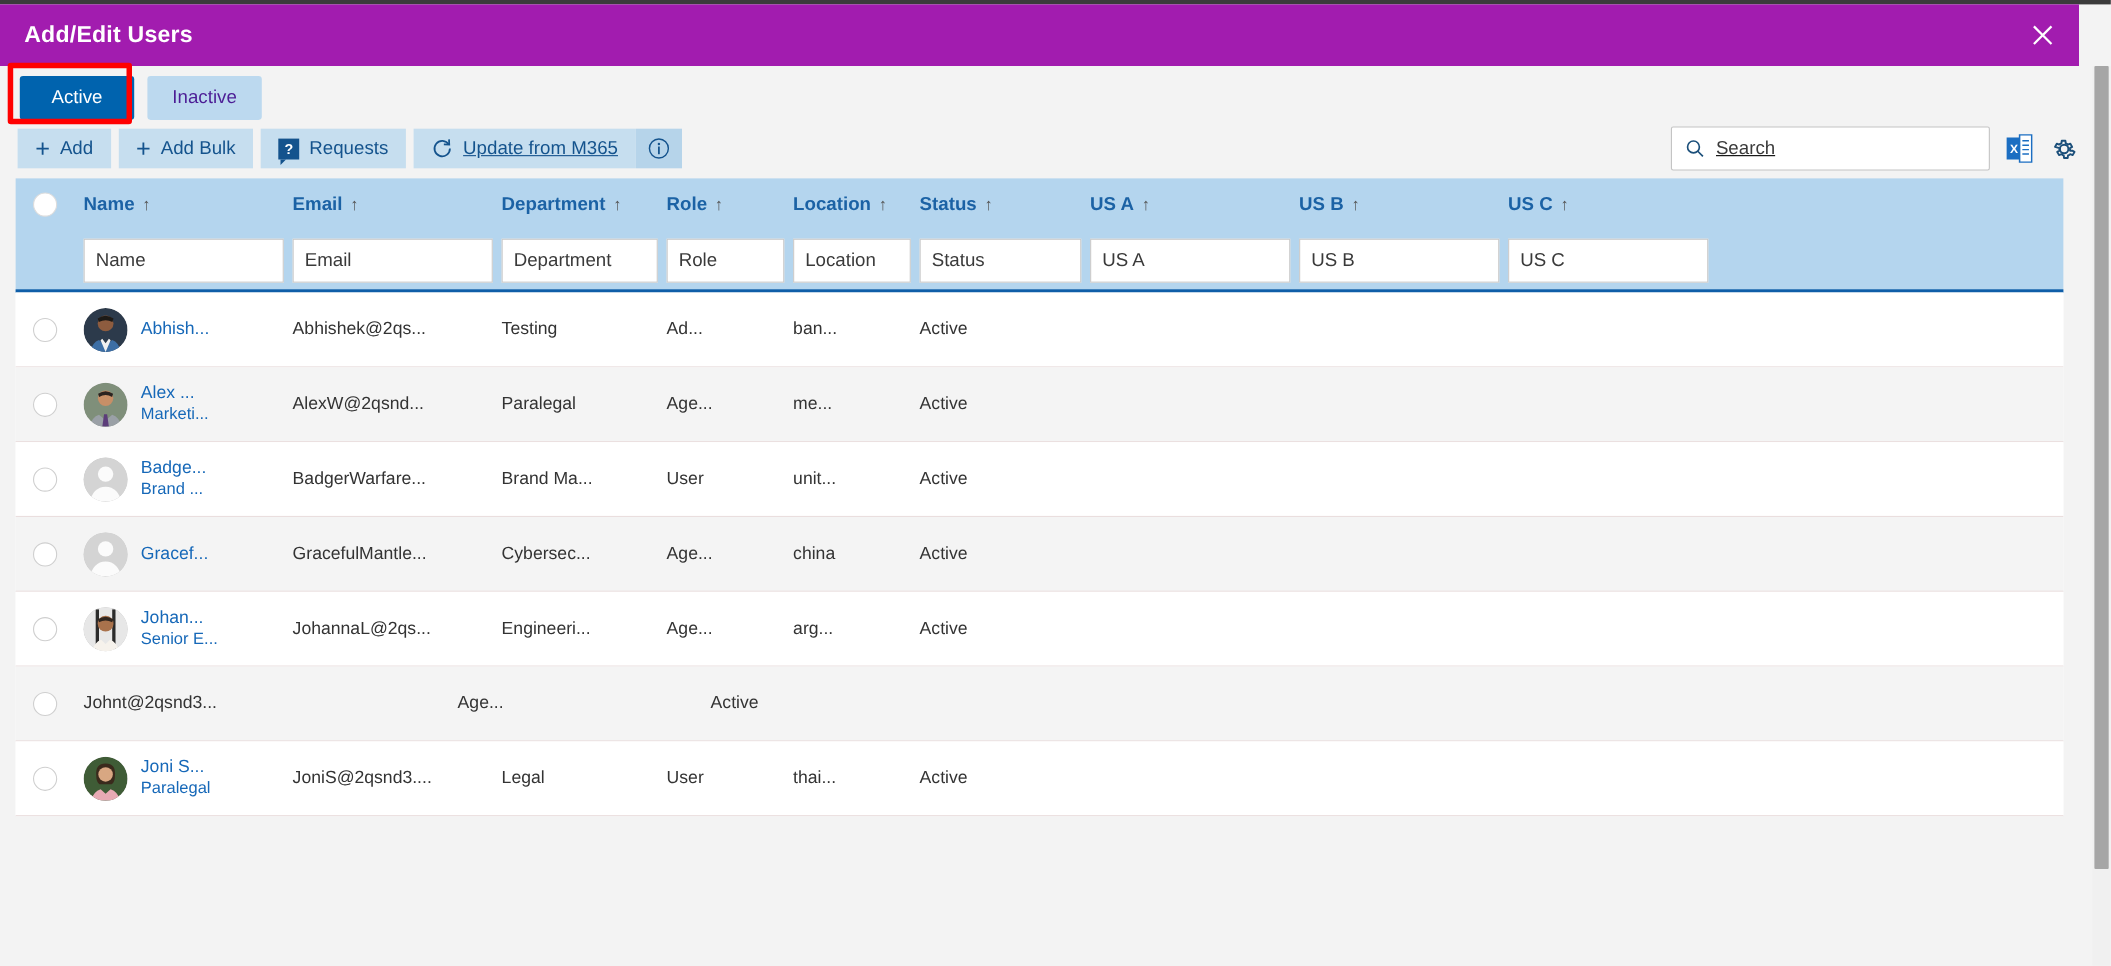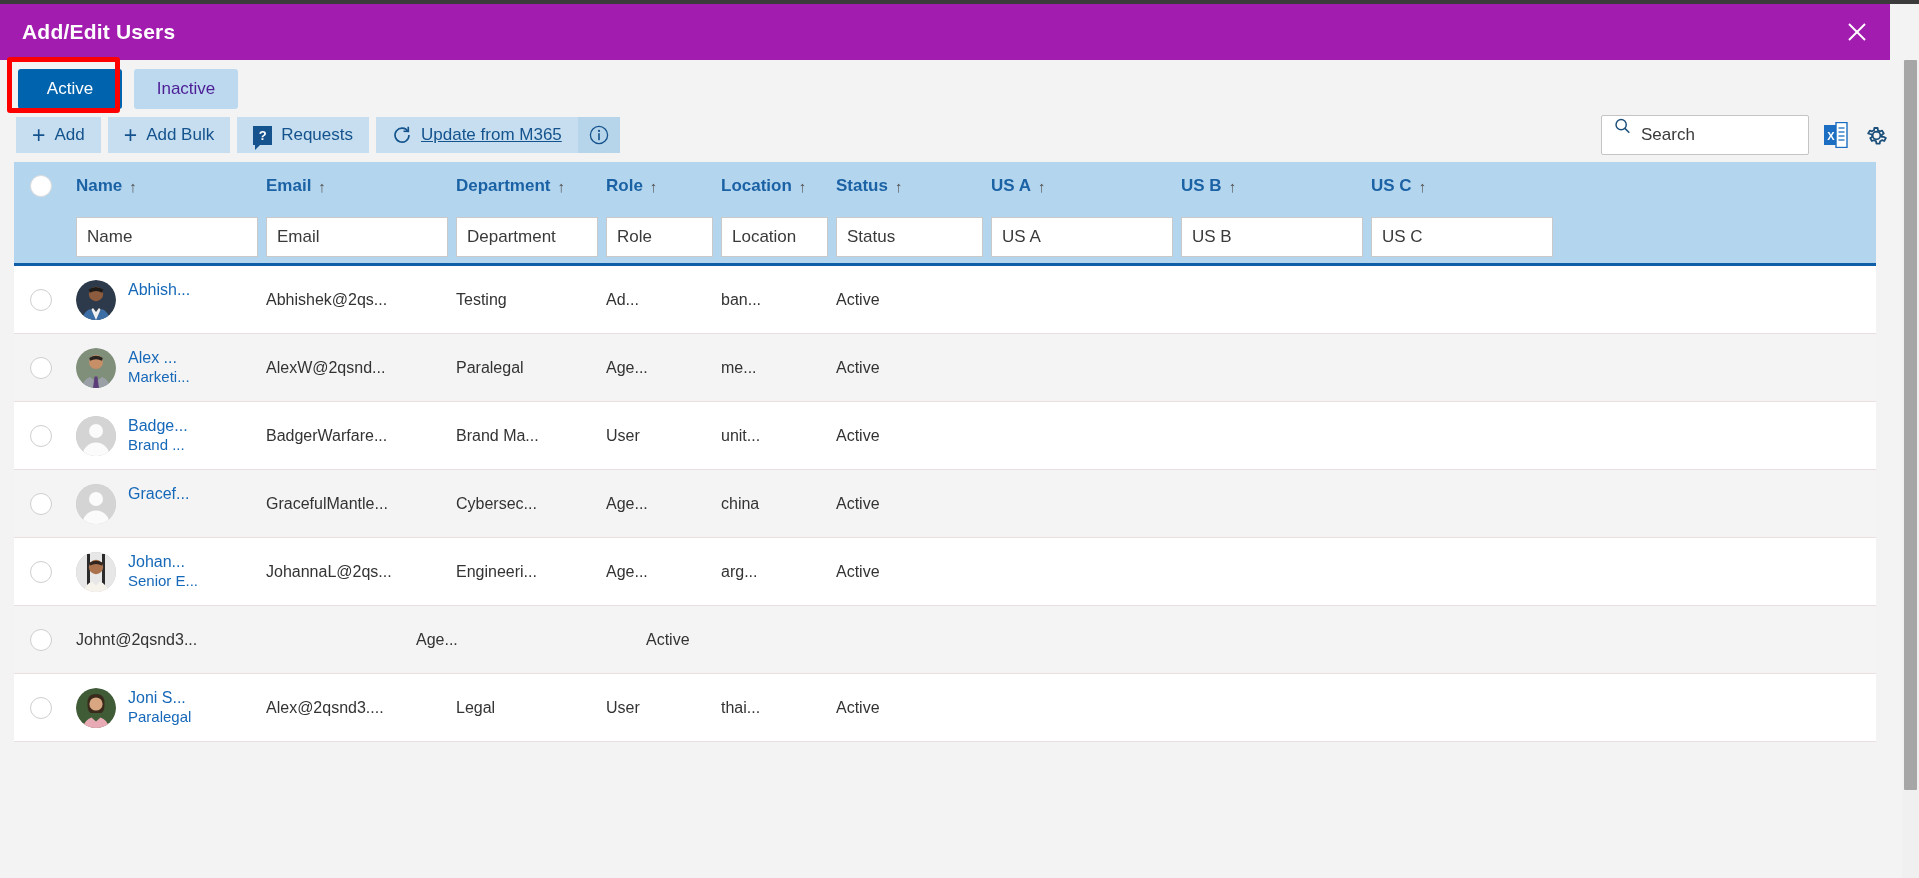--- a/index.html
+++ b/index.html
@@ -81,23 +81,23 @@
     content: ""; position: absolute; left: 2px; bottom: -5px;
     border-left: 5px solid #14538d; border-bottom: 5px solid transparent;
   }
 
   
   .search-cluster {
     position: absolute; right: 30px; top: 110px; height: 50px;
     display: flex; align-items: center; gap: 14px;
   }
   .search-box {
-    width: 208px; height: 40px; background: #ffffff;
+    width: 290px; height: 40px; background: #ffffff;
     border: 1px solid #c4c4c4; border-radius: 2px;
-    display: flex; padding: 0 12px; gap: 10px;
+    display: flex; align-items: center; padding: 0 12px; gap: 10px; text-decoration: underline;
   }
   .search-box input {
     border: none; outline: none; font-size: 17px; color: #2b2b2b;
     font-family: "Liberation Sans", sans-serif; width: 100%;
     background: transparent;
   }
   .search-box input::placeholder { color: #3a3a3a; }
   .icon-btn { width: 26px; height: 26px; cursor: pointer; display:flex; align-items:center; justify-content:center;}
 
   
@@ -146,21 +146,21 @@
   .grid-body { background: #ffffff; }
   .row {
     display: flex; align-items: center; height: 68px;
     border-bottom: 1px solid #eadede; background: #ffffff;
   }
   .row.alt { background: #f4f4f4; }
   .radio {
     width: 22px; height: 22px; border-radius: 50%;
     background: #ffffff; border: 1px solid #cfcfcf; cursor: pointer;
   }
-  .name-cell { display: flex; gap: 12px; }
+  .name-cell { display: flex; align-items: center; gap: 12px; }
   .avatar {
     width: 40px; height: 40px; border-radius: 50%; overflow: hidden;
     flex: 0 0 40px; position: relative; background: #c9c9c9;
   }
   .avatar svg { position: absolute; left: 0; top: 0; }
   .name-text { display: flex; flex-direction: column; line-height: 1.25; }
   .name-link { color: #1668b8; font-size: 16px; cursor: pointer; }
   .name-sub  { color: #1668b8; font-size: 15px; cursor: pointer; }
   .cell-text { color: #333333; font-size: 16px; }
 
@@ -502,21 +502,21 @@
                   <circle cx="20" cy="16" r="6.6" fill="#d8a782"></circle>
                   <path d="M6.5 40q2.5-8.5 9-10.5l4.5 4 4.5-4q6.5 2 9 10.5z" fill="#e8aab4"></path>
                 </svg>
               </div>
               <div class="name-text">
                 <span class="name-link">Joni S...</span>
                 <span class="name-sub">Paralegal</span>
               </div>
             </div>
           </div>
-          <div class="col c-email"><span class="cell-text">Alex@2qsnd3....</span></div>
+          <div class="col c-email"><span class="cell-text">JoniS@2qsnd3....</span></div>
           <div class="col c-dept"><span class="cell-text">Legal</span></div>
           <div class="col c-role"><span class="cell-text">User</span></div>
           <div class="col c-loc"><span class="cell-text">thai...</span></div>
           <div class="col c-stat"><span class="cell-text">Active</span></div>
           <div class="col c-usa"><span class="cell-text"></span></div>
           <div class="col c-usb"><span class="cell-text"></span></div>
           <div class="col c-usc"><span class="cell-text"></span></div>
         </div>
       </div>
   </div>

